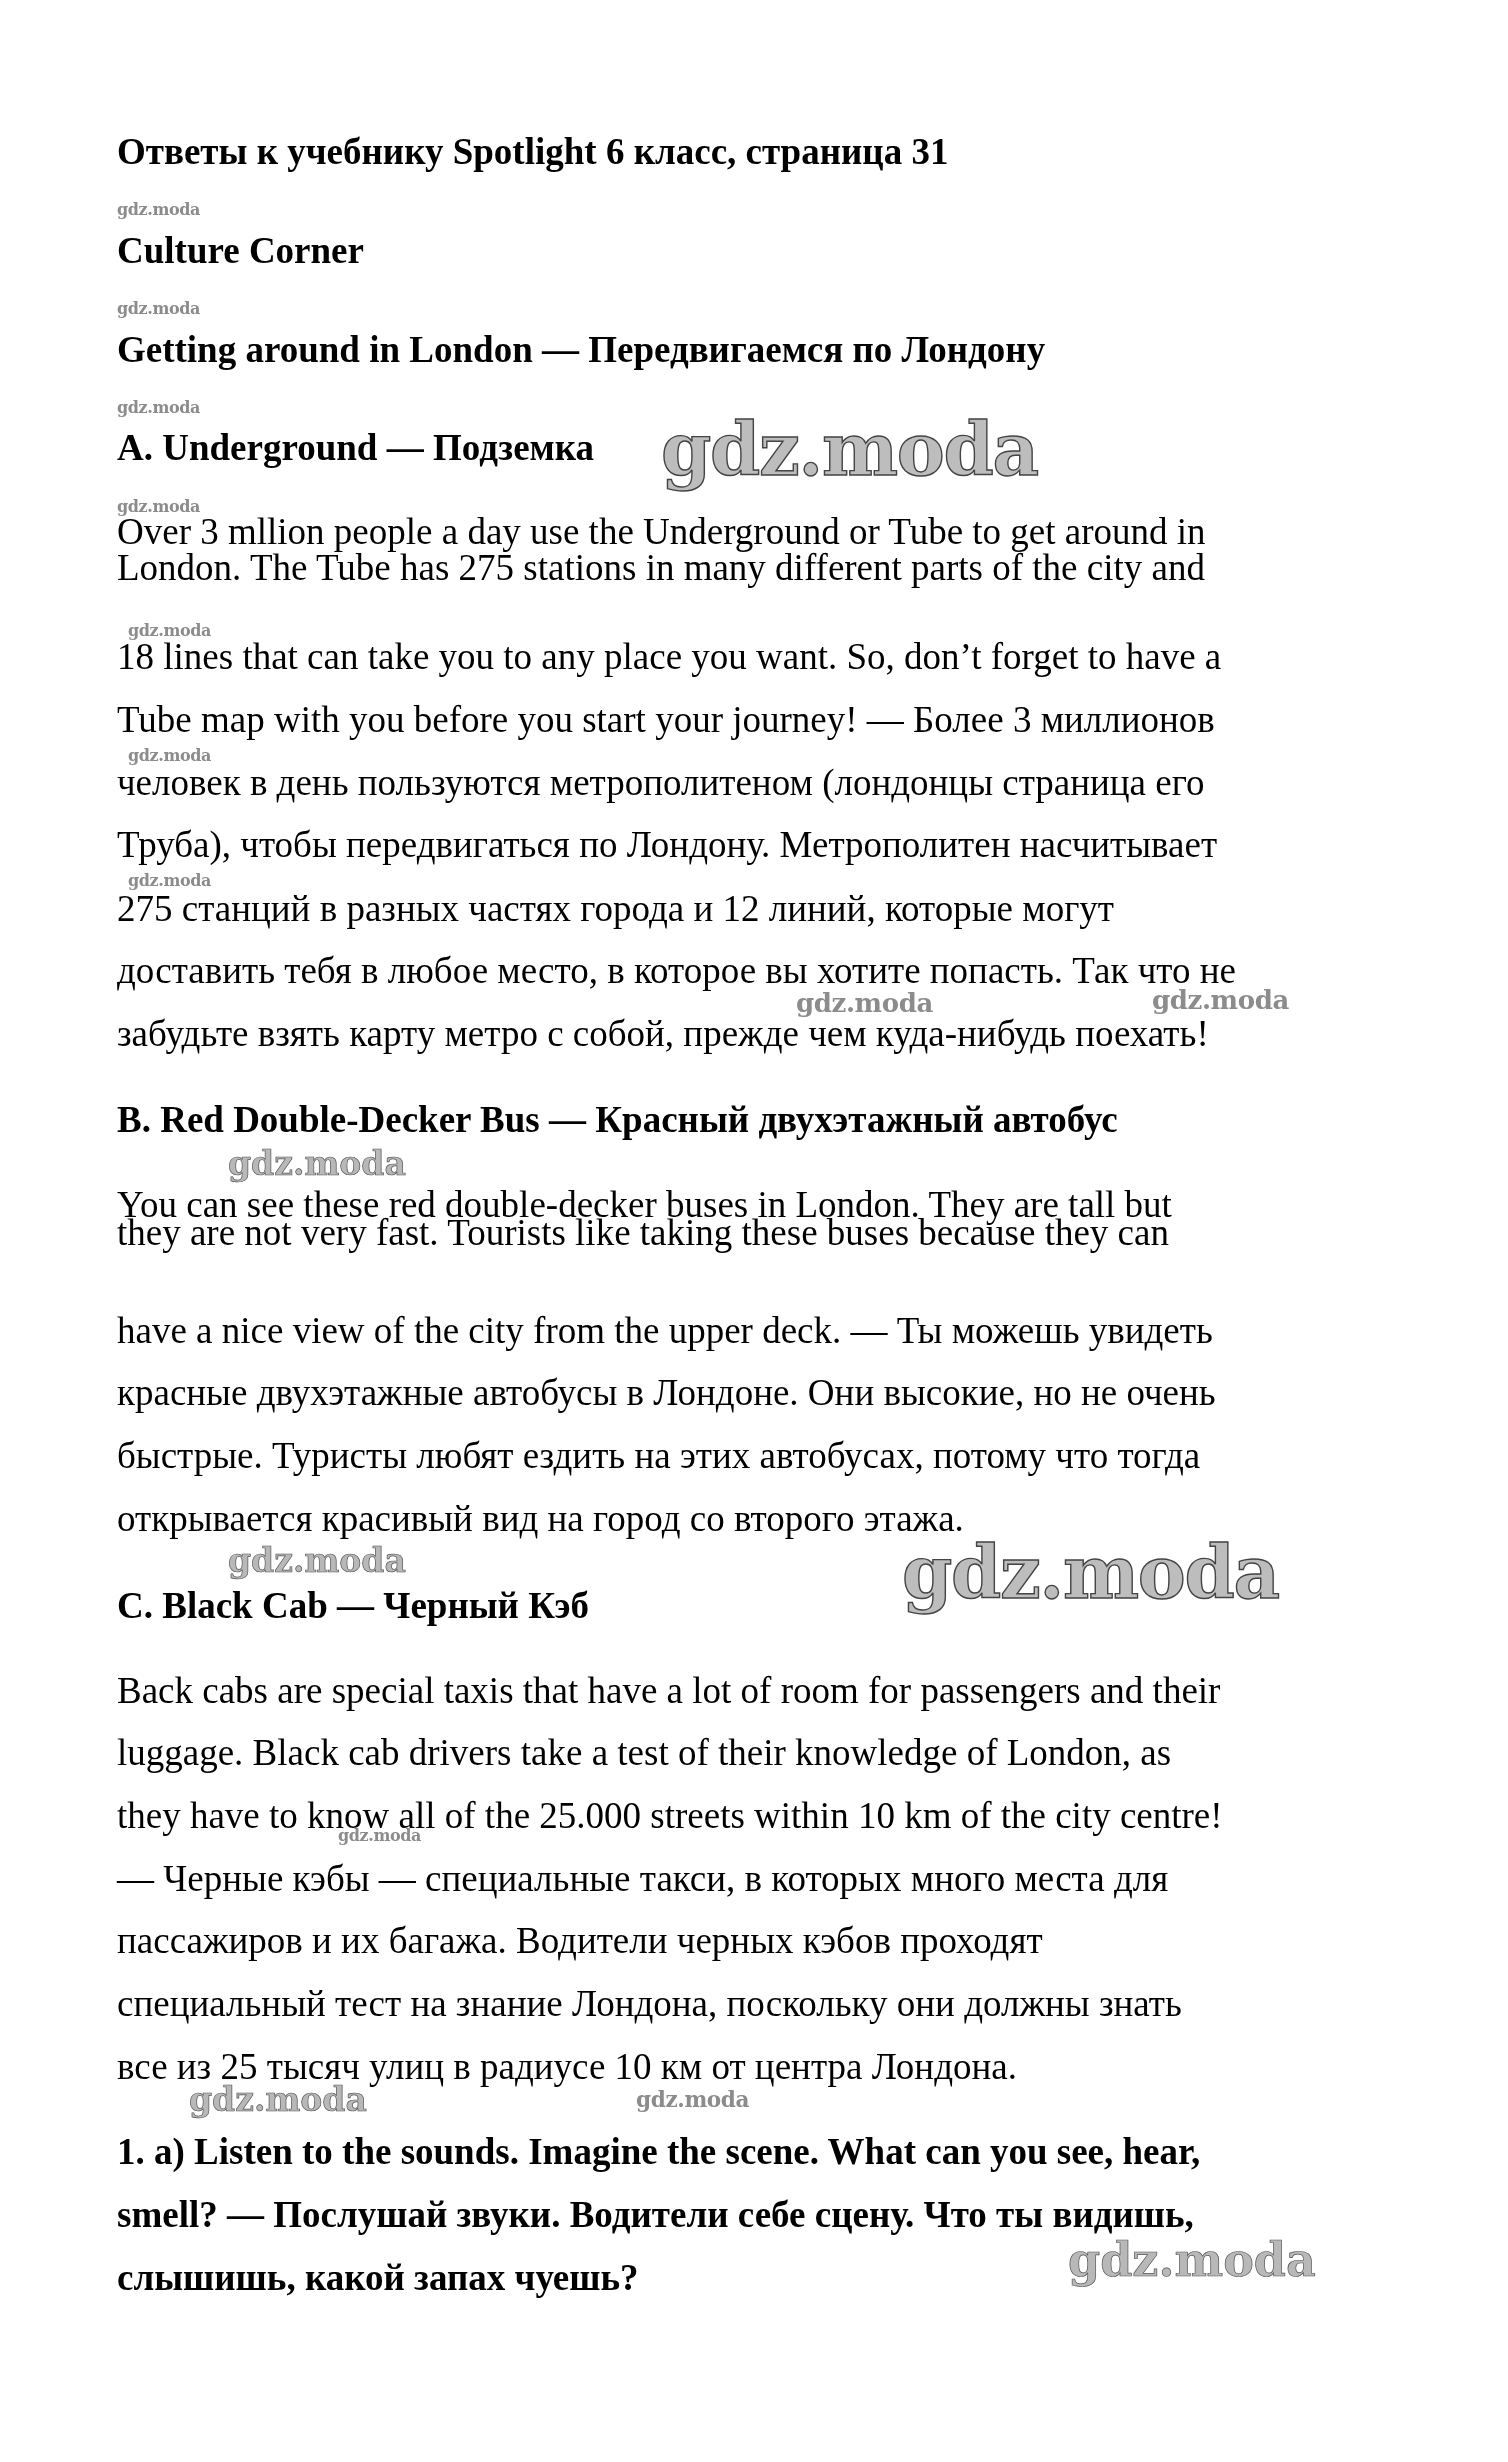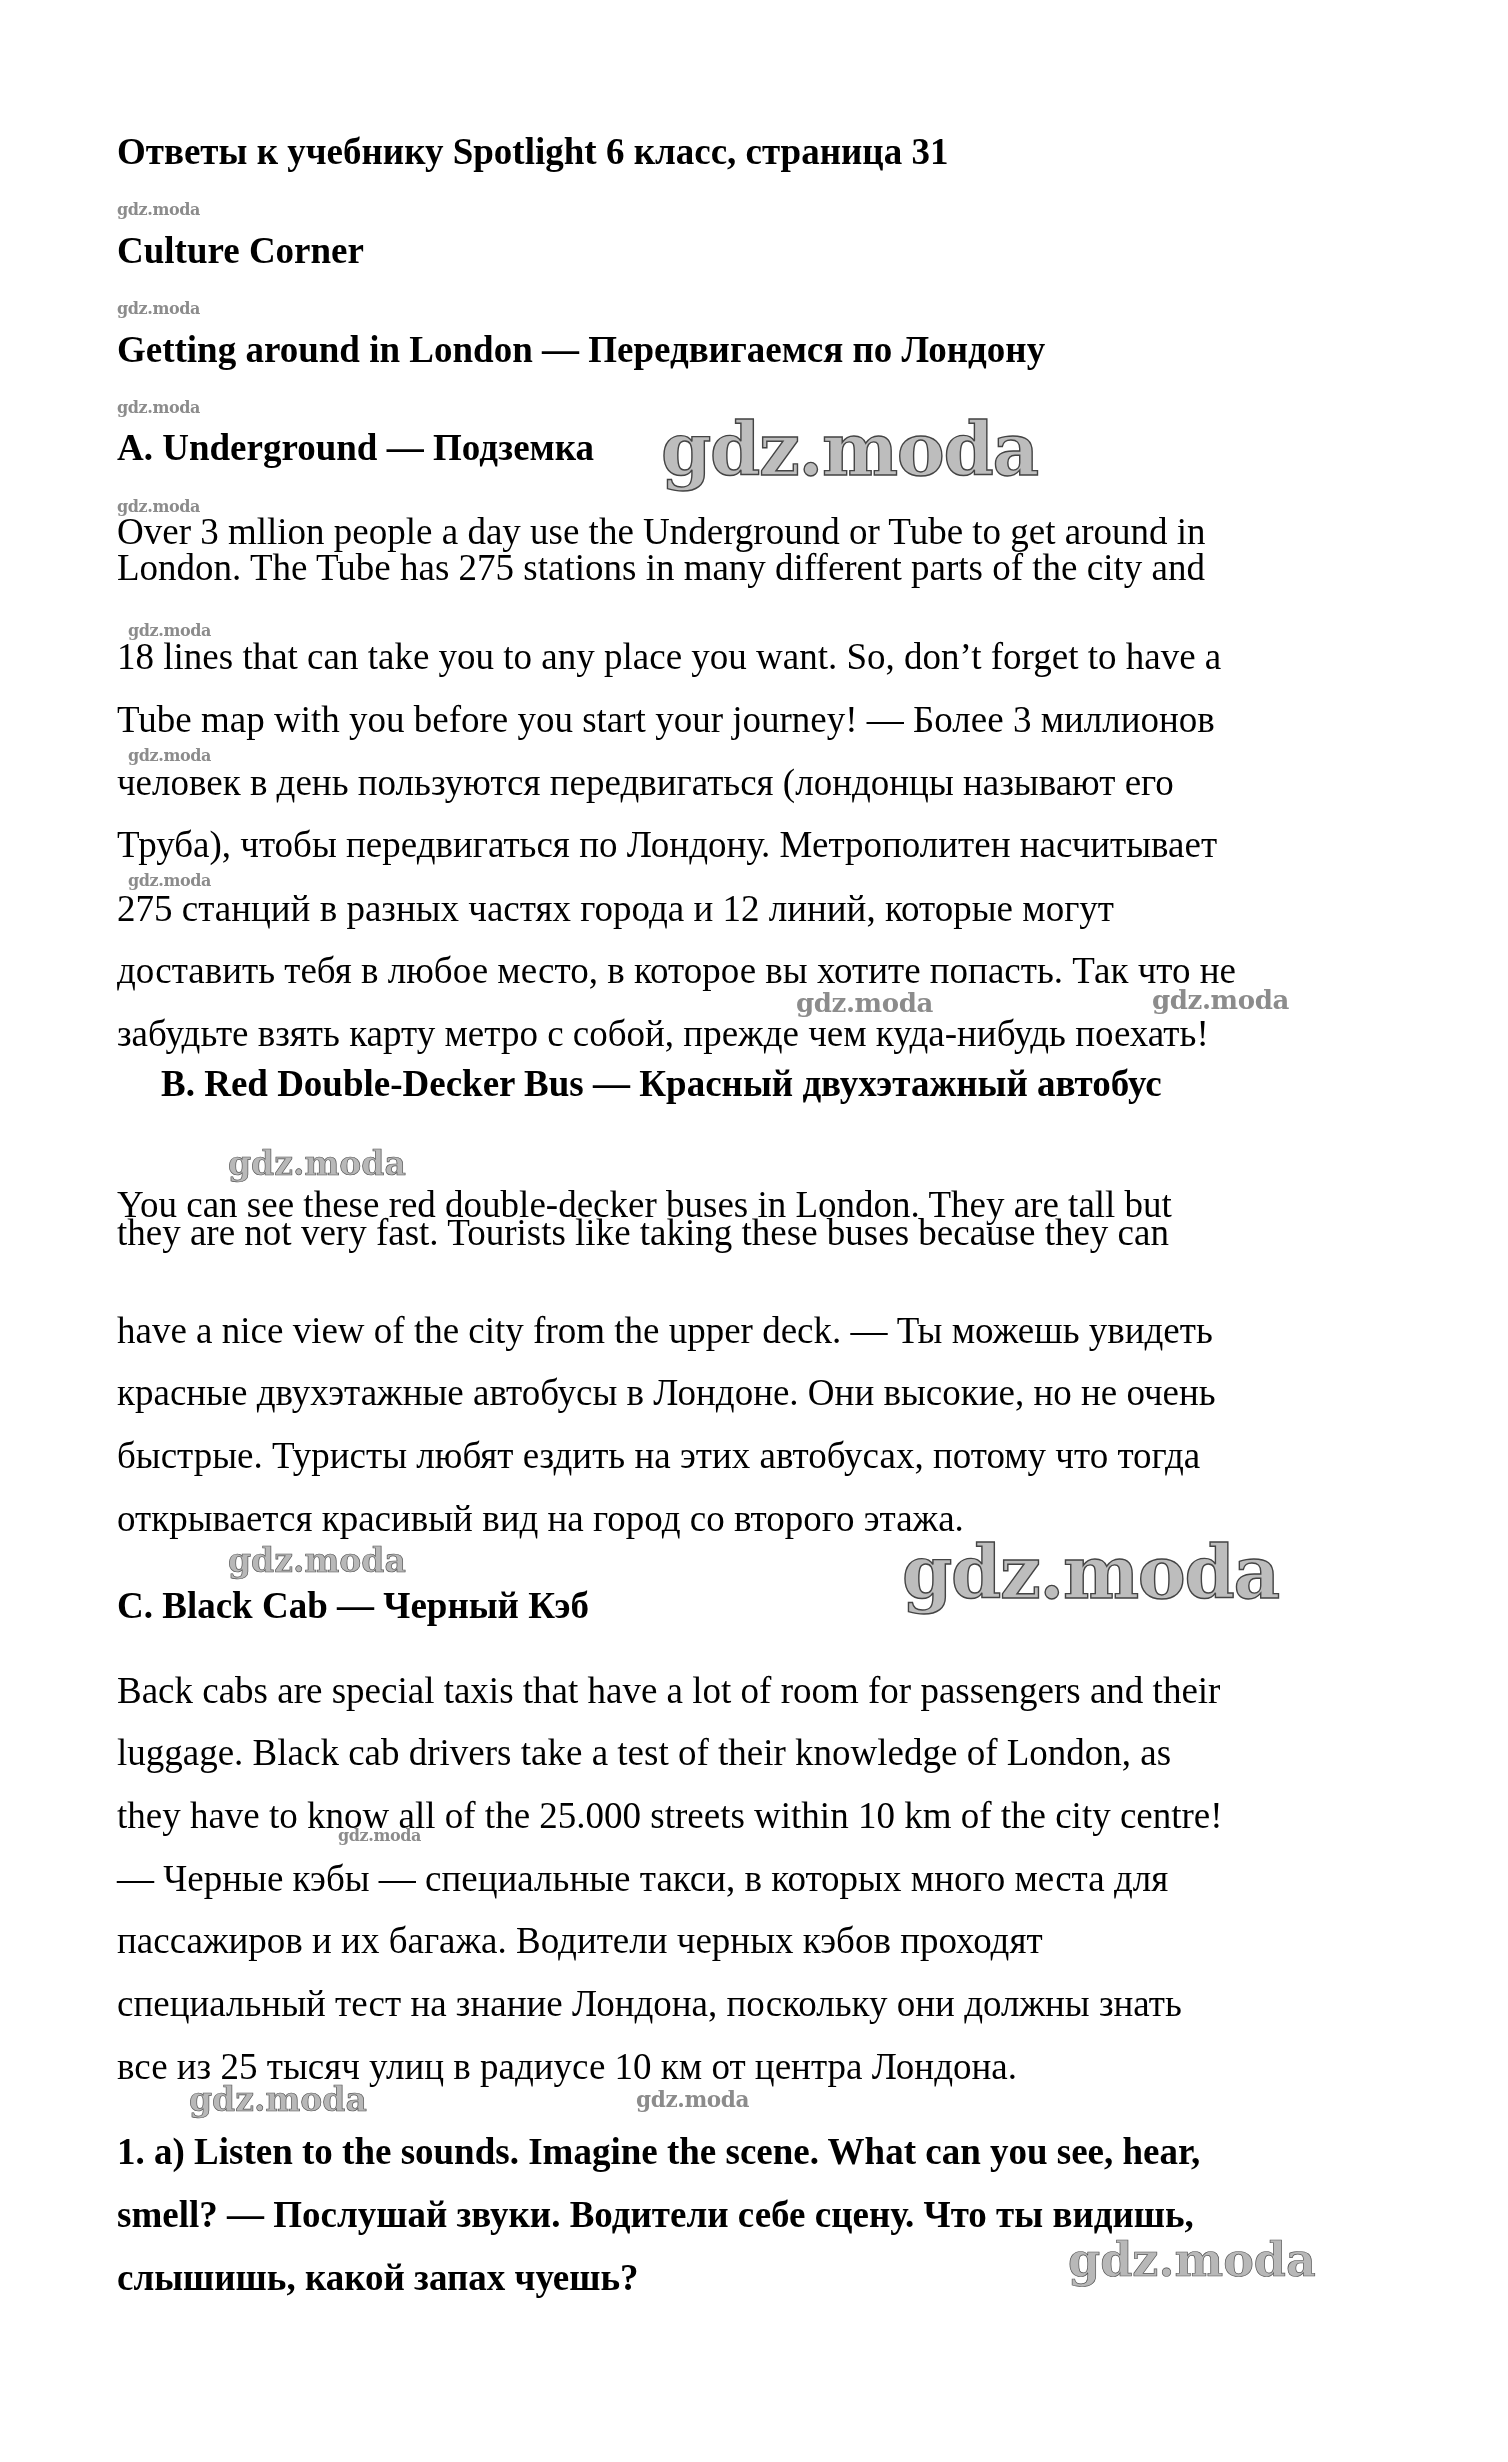--- a/index.html
+++ b/index.html
@@ -28,30 +28,30 @@
 
 <div class="line h" style="top:426px;">A. Underground — Подземка</div>
 <div class="wm wm-l" style="left:661px;top:407px;">gdz.moda</div>
 <div class="wm wm-s" style="left:117px;top:497px;">gdz.moda</div>
 <div class="line body-line" style="top:510px;">Over 3 mllion people a day use the Underground or Tube to get around in</div>
 <div class="line body-line" style="top:546px;">London. The Tube has 275 stations in many different parts of the city and</div>
 <div class="wm wm-s" style="left:128px;top:621px;">gdz.moda</div>
 <div class="line body-line" style="top:635px;">18 lines that can take you to any place you want. So, don’t forget to have a</div>
 <div class="line body-line" style="top:698px;">Tube map with you before you start your journey! — Более 3 миллионов</div>
 <div class="wm wm-s" style="left:128px;top:746px;">gdz.moda</div>
-<div class="line body-line" style="top:761px;">человек в день пользуются передвигаться (лондонцы называют его</div>
+<div class="line body-line" style="top:761px;">человек в день пользуются метрополитеном (лондонцы страница его</div>
 <div class="line body-line" style="top:823px;">Труба), чтобы передвигаться по Лондону. Метрополитен насчитывает</div>
 <div class="wm wm-s" style="left:128px;top:871px;">gdz.moda</div>
 <div class="line body-line" style="top:887px;">275 станций в разных частях города и 12 линий, которые могут</div>
 <div class="line body-line" style="top:949px;">доставить тебя в любое место, в которое вы хотите попасть. Так что не</div>
 <div class="wm wm-s" style="left:796px;top:988px;font-size:26px;">gdz.moda</div>
 <div class="wm wm-s" style="left:1152px;top:985px;font-size:26px;">gdz.moda</div>
 <div class="line body-line" style="top:1012px;">забудьте взять карту метро с собой, прежде чем куда-нибудь поехать!</div>
 
-<div class="line h" style="top:1062px;margin-left:44px;">B. Red Double-Decker Bus — Красный двухэтажный автобус</div>
+<div class="line h" style="top:1098px;">B. Red Double-Decker Bus — Красный двухэтажный автобус</div>
 <div class="wm wm-m" style="left:228px;top:1144px;">gdz.moda</div>
 <div class="line body-line" style="top:1183px;">You can see these red double-decker buses in London. They are tall but</div>
 <div class="line body-line" style="top:1211px;">they are not very fast. Tourists like taking these buses because they can</div>
 <div class="line body-line" style="top:1309px;">have a nice view of the city from the upper deck. — Ты можешь увидеть</div>
 <div class="line body-line" style="top:1371px;">красные двухэтажные автобусы в Лондоне. Они высокие, но не очень</div>
 <div class="line body-line" style="top:1434px;">быстрые. Туристы любят ездить на этих автобусах, потому что тогда</div>
 <div class="line body-line" style="top:1497px;">открывается красивый вид на город со второго этажа.</div>
 <div class="wm wm-m" style="left:228px;top:1541px;">gdz.moda</div>
 <div class="wm wm-l" style="left:902px;top:1530px;">gdz.moda</div>
 

